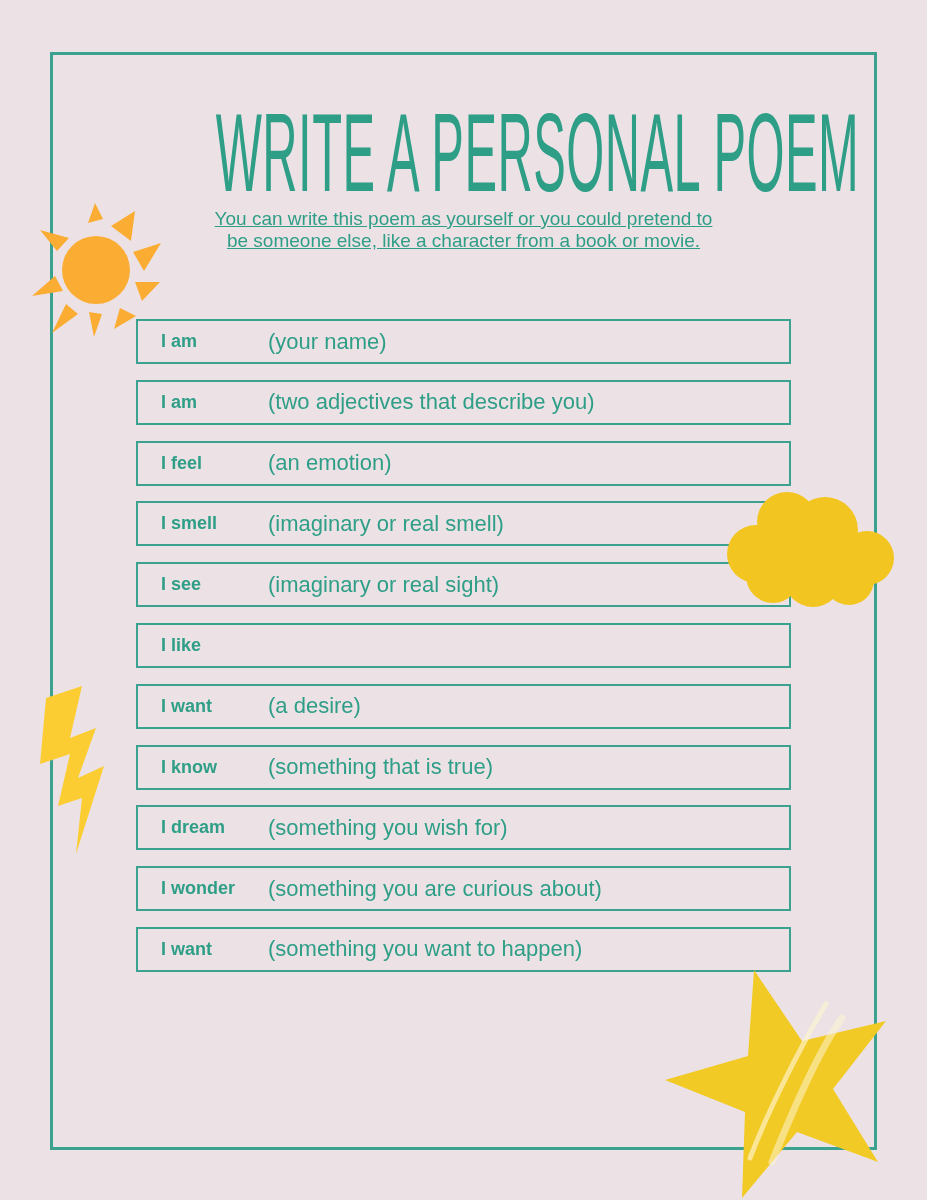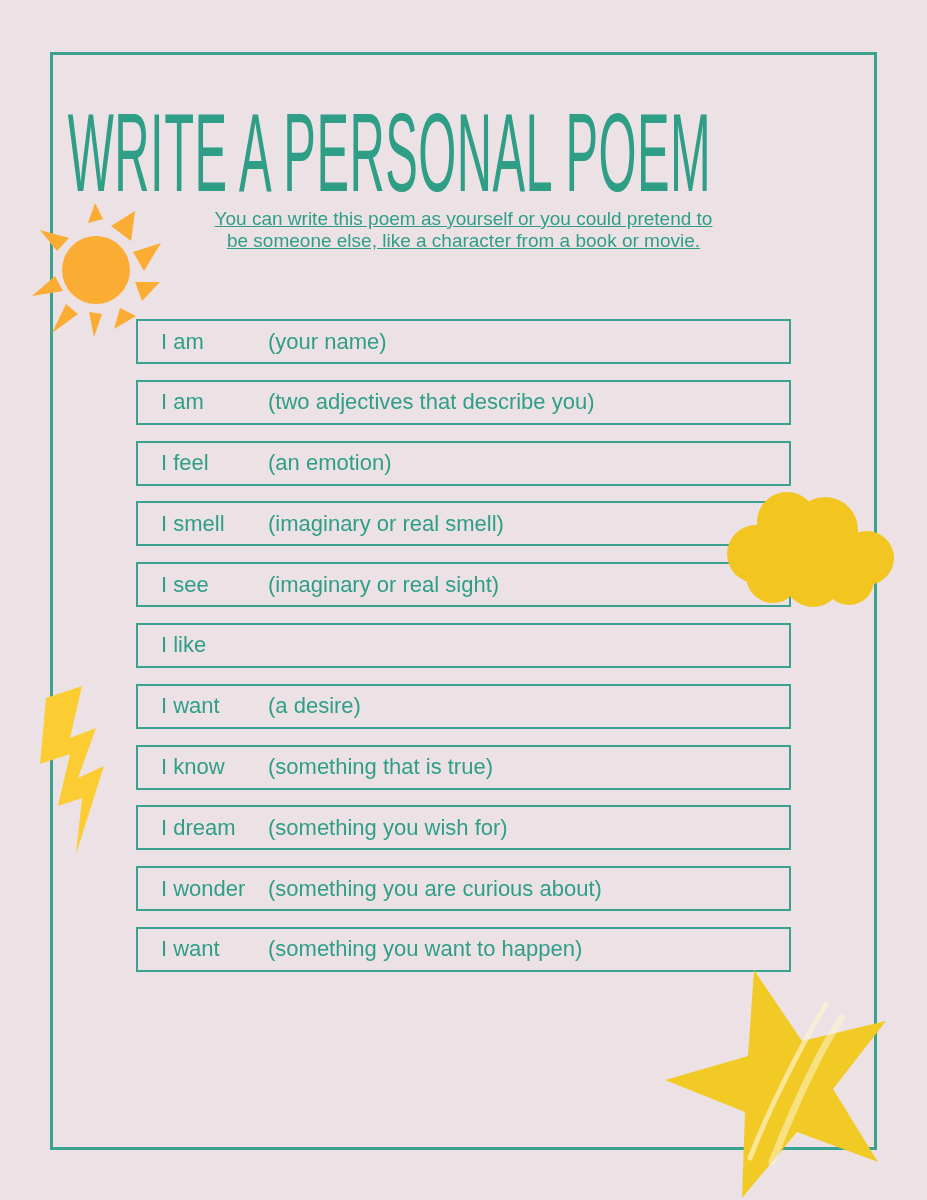--- a/index.html
+++ b/index.html
@@ -30,22 +30,21 @@
     position:absolute;
     left:50px; top:96px;
     width:827px;
     text-align:center;
     z-index:2;
   }
   .title{
     height:112px;
     display:flex;
     align-items:center;
-    justify-content:flex-end;
-    padding-left:32px;
+    justify-content:flex-start;
   }
   .title-inner{
     display:inline-block;
     font-size:74px;
     font-weight:400;
     letter-spacing:0.01em;
     color:var(--teal);
     transform:scale(0.66,1.5);
     transform-origin:center center;
     white-space:nowrap;
@@ -68,22 +67,22 @@
   .row{
     height:45px;
     border:2px solid var(--teal-border);
     display:flex;
     align-items:center;
     padding-left:23px;
     background:transparent;
   }
   .row-label{
     width:107px;
-    font-size:22px;
-    font-weight:normal;
+    font-size:18px;
+    font-weight:bold;
     color:var(--teal);
   }
   .row-hint{
     font-size:22px;
     color:var(--teal);
   }
   .deco{position:absolute;z-index:3;}
   .sun{left:32px; top:203px;}
   .cloud{left:721px; top:486px;}
   .bolt{left:26px; top:686px;}

